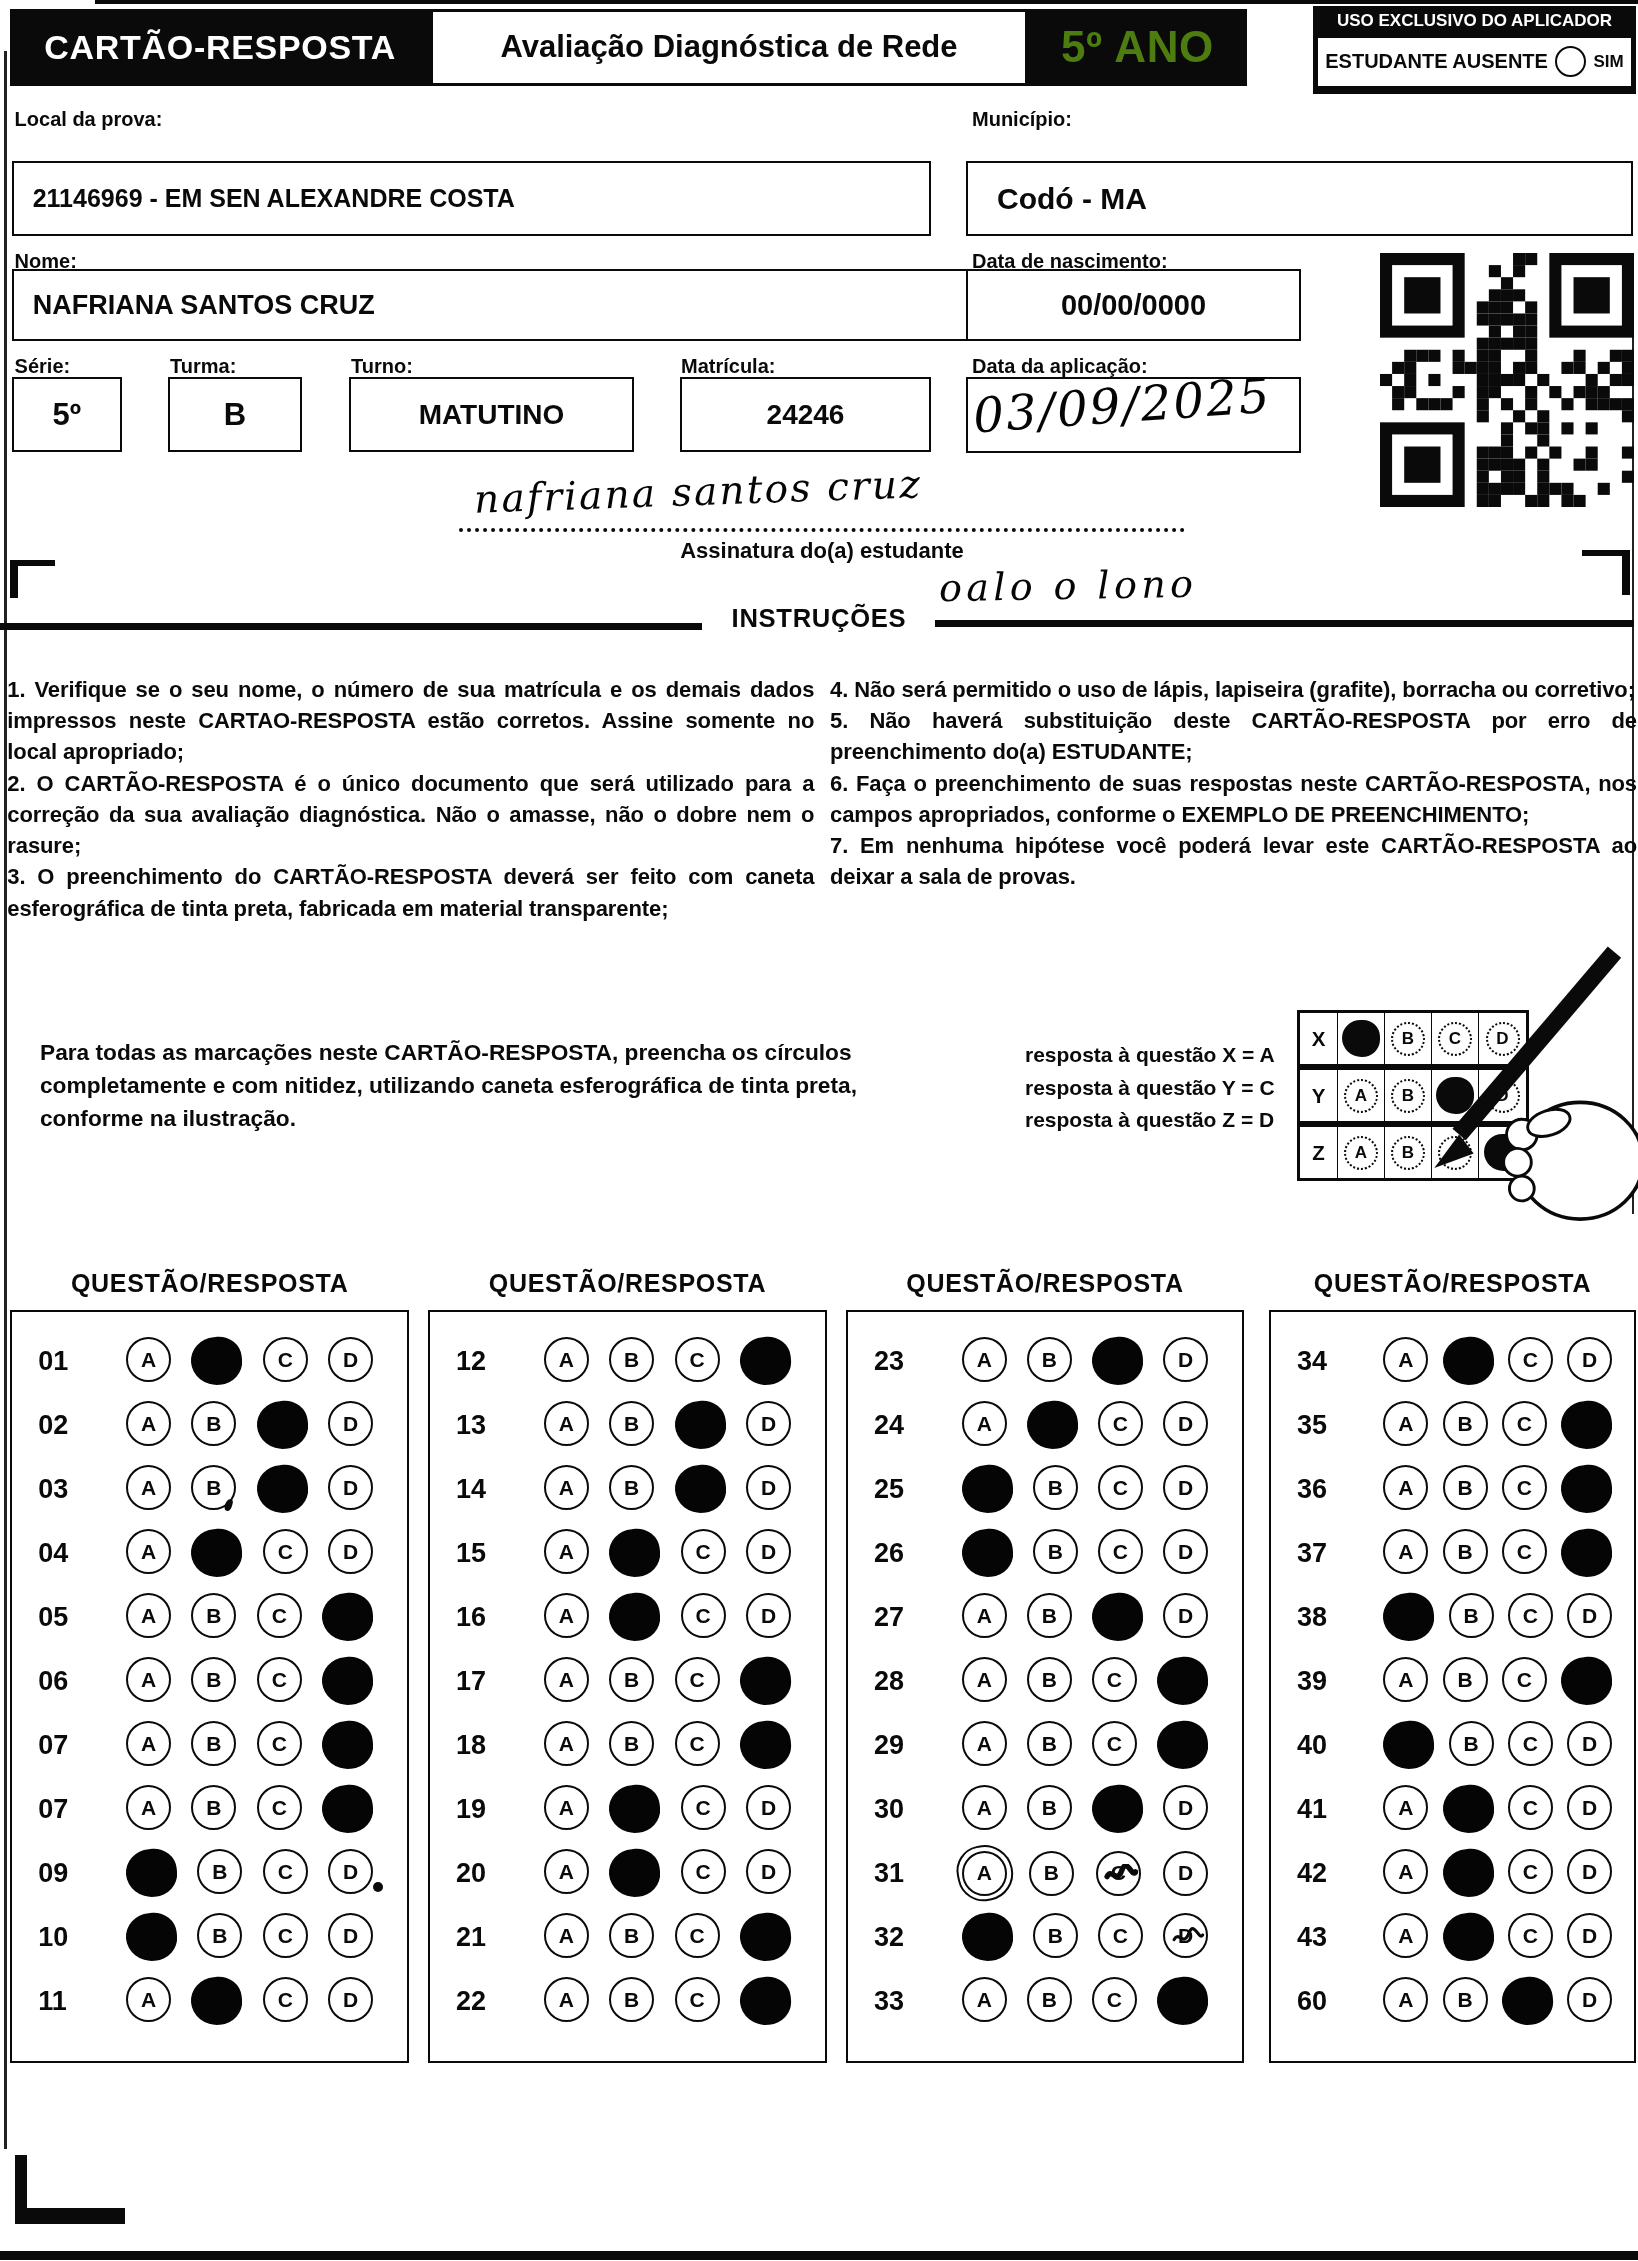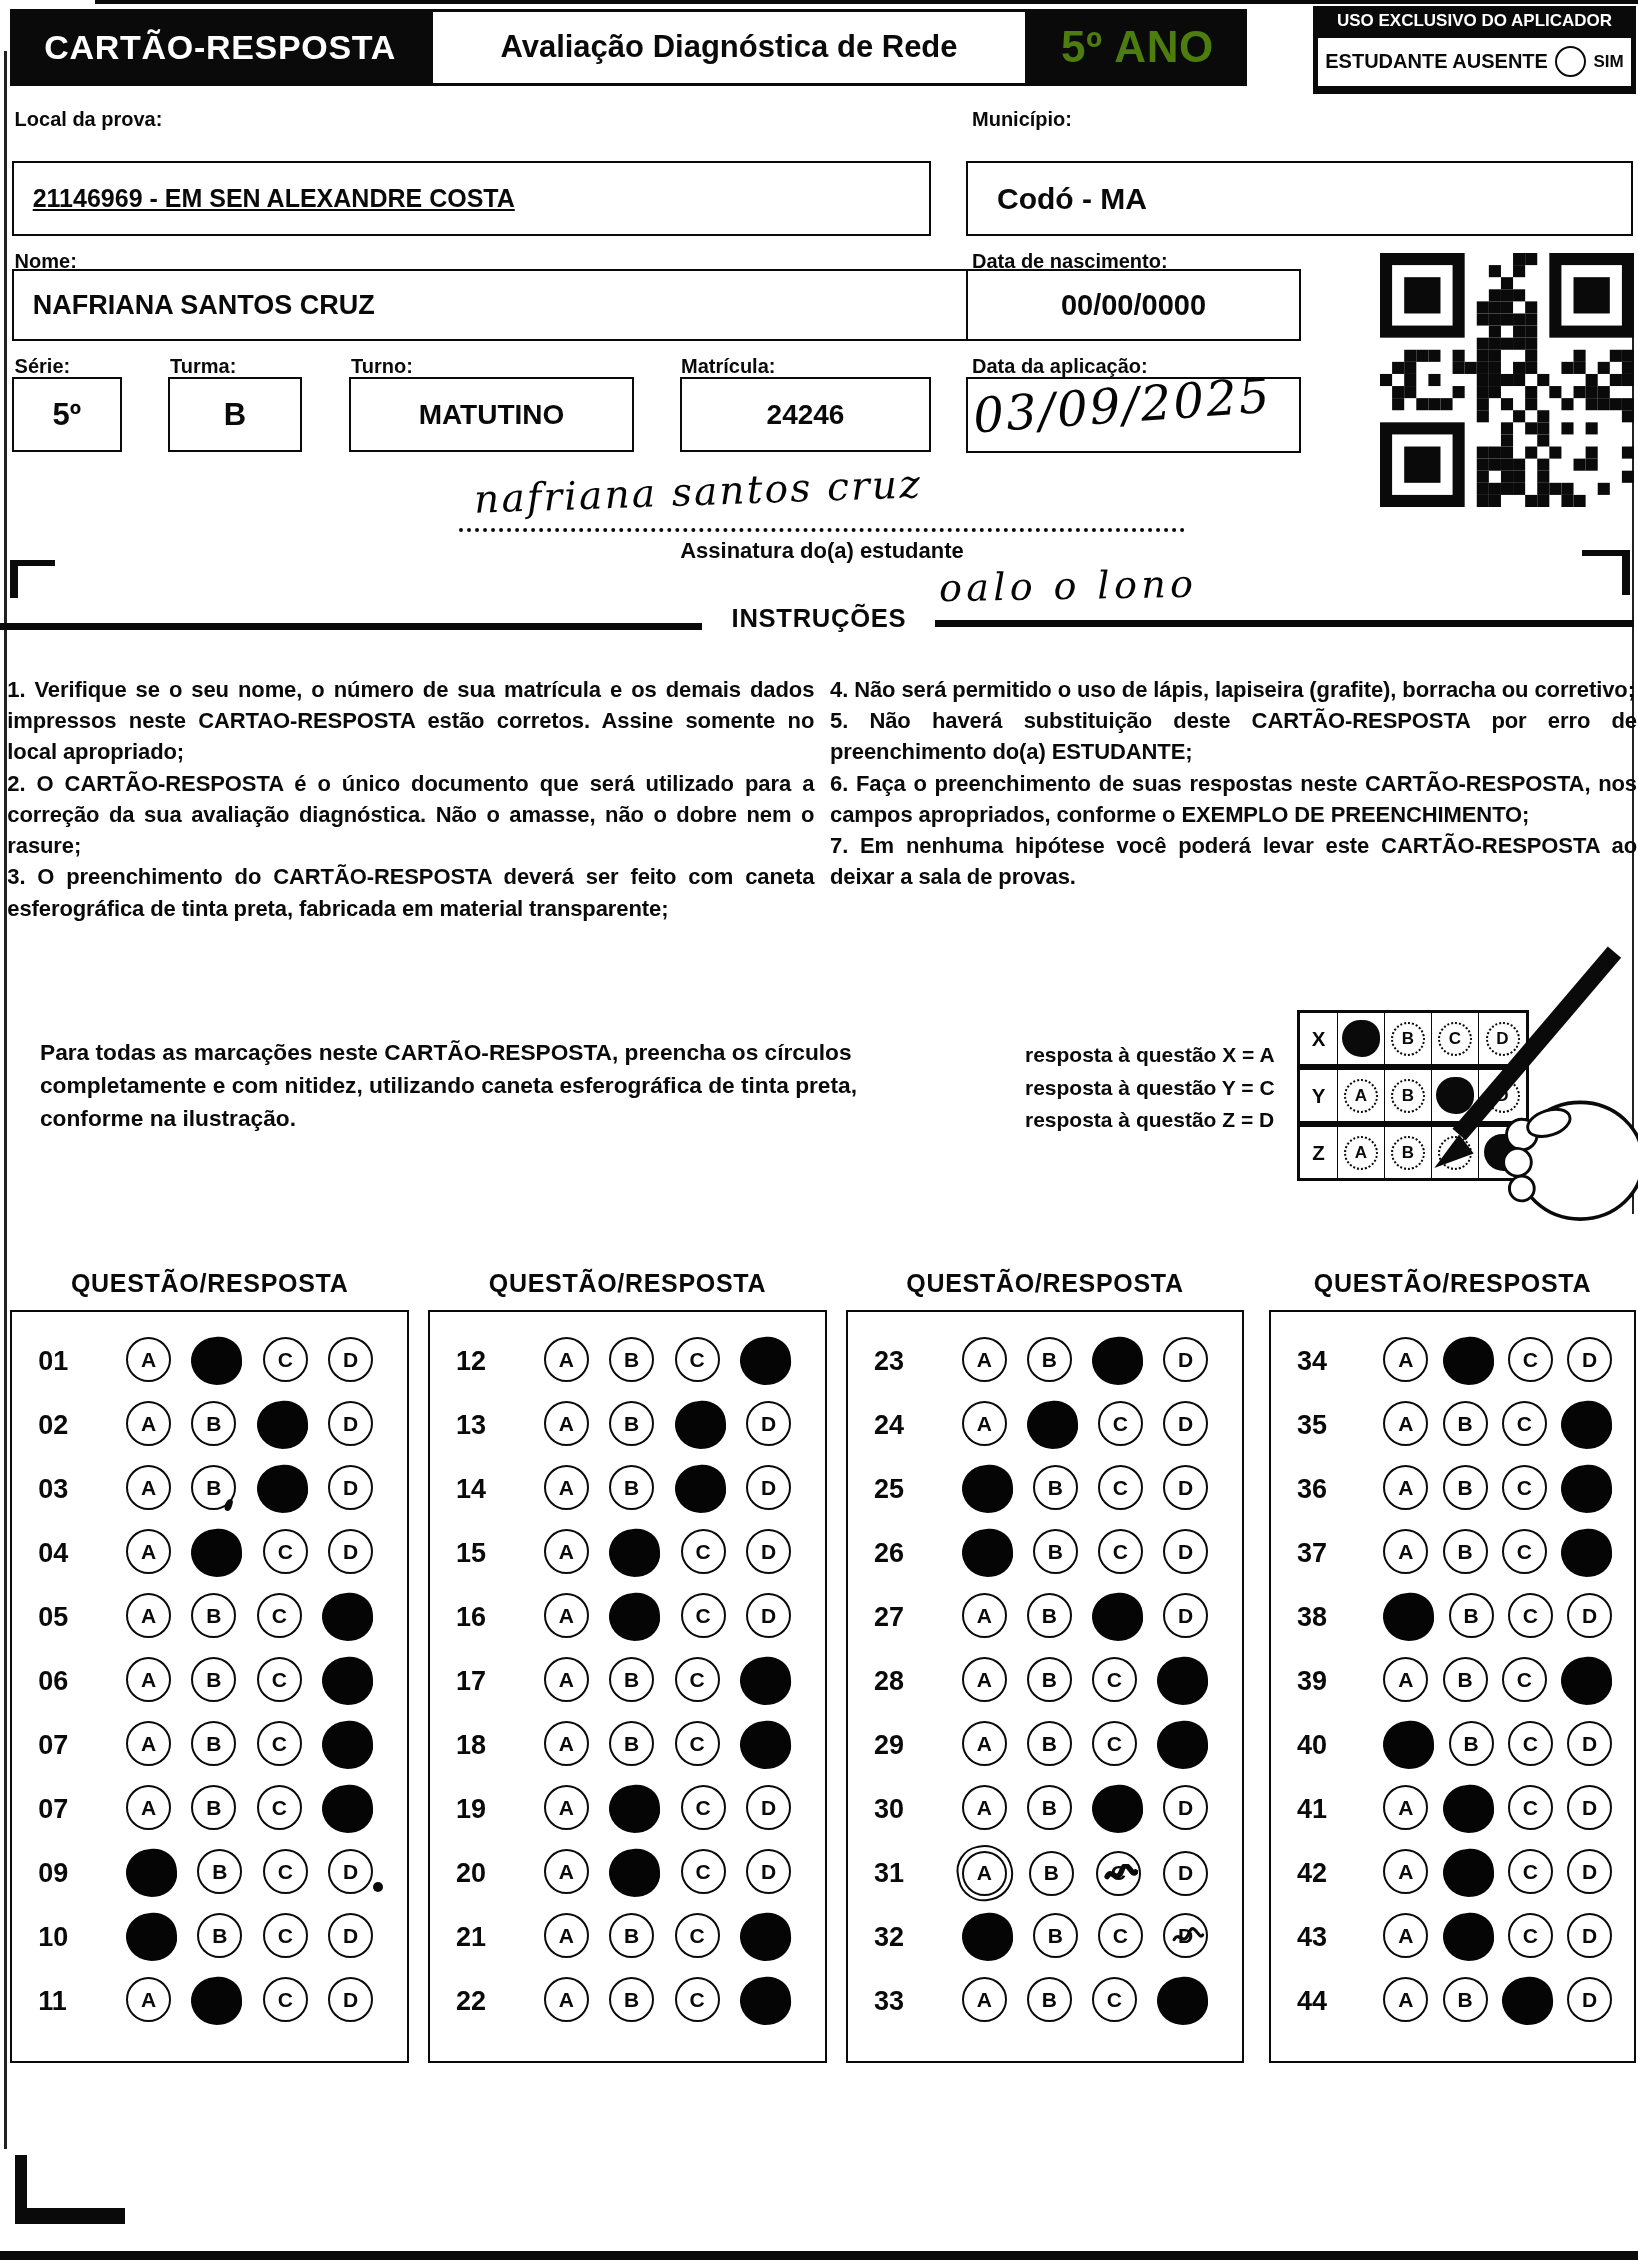--- a/index.html
+++ b/index.html
@@ -110,21 +110,21 @@
     <div class="applicator-body">
       <span class="absent-lbl">ESTUDANTE AUSENTE</span>
       <span class="absent-circle"></span>
       <span class="sim-lbl">SIM</span>
     </div>
   </div>
 
   <div class="abs lbl" style="left:14.6px;top:108px;">Local da prova:</div>
   <div class="abs lbl" style="left:972px;top:108px;">Município:</div>
 
-  <div class="abs box" style="left:11.7px;top:161px;width:919px;height:75px;display:flex;align-items:center;text-decoration:underline;">
+  <div class="abs box" style="left:11.7px;top:161px;width:919px;height:75px;display:flex;align-items:center;">
     <span style="font-weight:bold;font-size:25px;padding-left:19px;">21146969 - EM SEN ALEXANDRE COSTA</span>
   </div>
   <div class="abs box" style="left:966px;top:161px;width:667px;height:75px;display:flex;align-items:center;">
     <span style="font-weight:bold;font-size:30px;padding-left:29px;">Codó - MA</span>
   </div>
 
   <div class="abs lbl" style="left:14.6px;top:250px;">Nome:</div>
   <div class="abs box" style="left:11.7px;top:269px;width:1070px;height:72px;display:flex;align-items:center;">
     <span style="font-weight:bold;font-size:27px;padding-left:19px;">NAFRIANA SANTOS CRUZ</span>
   </div>
@@ -769,21 +769,21 @@
         <div class="answer-row">
           <div class="q-num">43</div>
           <div class="bubbles">
             <div class="bubble">A</div>
             <div class="bubble filled"></div>
             <div class="bubble">C</div>
             <div class="bubble">D</div>
           </div>
         </div>
         <div class="answer-row">
-          <div class="q-num">44</div>
+          <div class="q-num">60</div>
           <div class="bubbles">
             <div class="bubble">A</div>
             <div class="bubble">B</div>
             <div class="bubble filled"></div>
             <div class="bubble">D</div>
           </div>
         </div>
       </div>
   </div>
 

